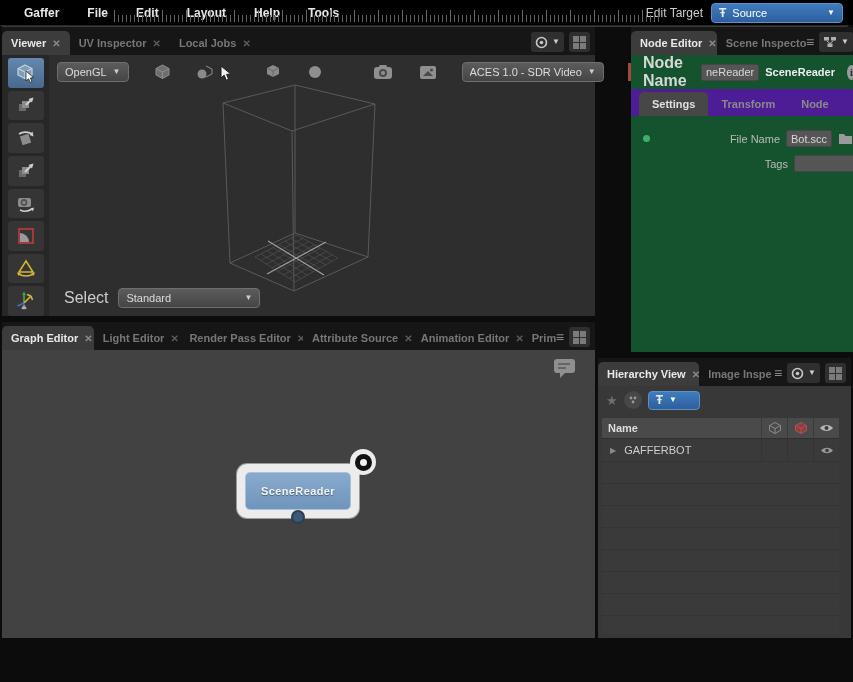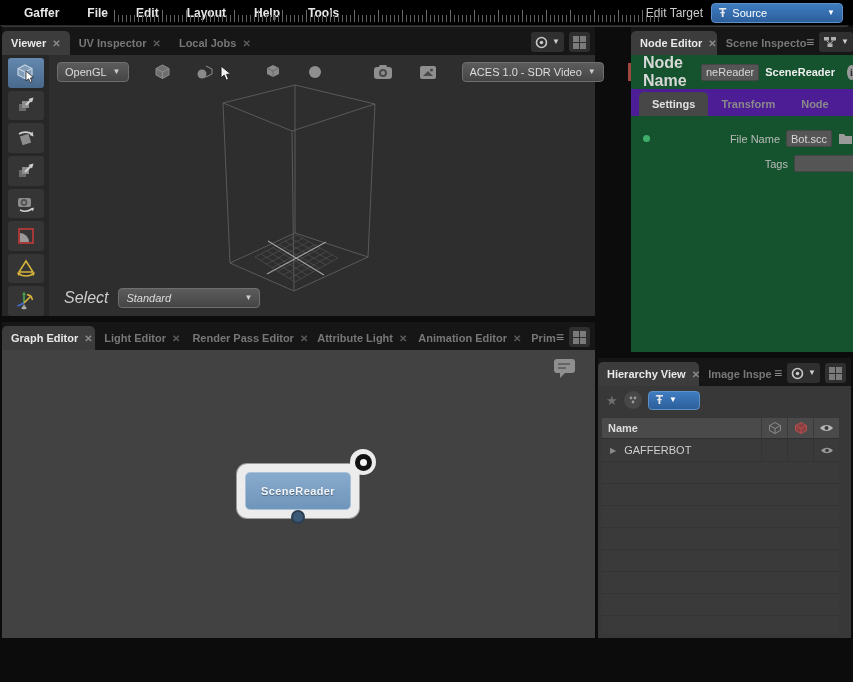--- a/index.html
+++ b/index.html
@@ -52,21 +52,21 @@
   .toolbtn { width:36px; height:30px; background:#353535; border-radius:3px;
              display:flex; align-items:center; justify-content:center; }
   .toolbtn.active { background:linear-gradient(#6388ae,#49698c); }
   .vtoolbar { position:absolute; left:55px; top:5px; right:4px; height:24px;
               display:flex; align-items:center; gap:24px;text-align:center; }
   .vicon { width:24px; height:22px; display:flex; align-items:center; justify-content:center; }
   .vdiv { width:1px; height:20px; background:#474747; }
   .rgbbars { display:flex; gap:2px; height:18px; }
   .rgbbars i { width:4px; }
   .wedge { width:0; height:0; border-left:15px solid transparent; border-bottom:13px solid #9a9a9a; }
-  .selectrow { position:absolute; left:62px; bottom:8px; display:flex; align-items:center; gap:10px;font-style:italic; }
+  .selectrow { position:absolute; left:62px; bottom:8px; display:flex; align-items:center; gap:10px; }
   .selectrow .flabel { color:#cccccc; }
   #wirebox { position:absolute; left:48px; top:28px; }
   #pointer { position:absolute; left:218px; top:10px; z-index:6; }
 
   
   #nodeeditor { left:631px; top:27px; width:253px; height:346px; }
   #nodeeditor .header { height:34px; background:#14532d; display:flex; align-items:center; padding:0 12px; gap:6px; }
   #nodeeditor .header .flabel { font-weight:bold; color:#d8d8d8; }
   .nodetype { color:#eeeeee; font-size:11px; font-weight:bold; }
   .infobadge { width:15px; height:15px; border-radius:50%; background:#9a9a9a; color:#2c2c2c;
@@ -431,21 +431,21 @@
       </div>
       <div class="tab">
         <span>Light Editor</span>
         <span class="x">✕</span>
       </div>
       <div class="tab">
         <span>Render Pass Editor</span>
         <span class="x">✕</span>
       </div>
       <div class="tab">
-        <span>Attribute Light</span>
+        <span>Attribute Source</span>
         <span class="x">✕</span>
       </div>
       <div class="tab">
         <span>Animation Editor</span>
         <span class="x">✕</span>
       </div>
       <div class="tab" style="padding-right:2px;">
         <span>Prim</span>
       </div>
       <div class="tb-right" style="margin-left:0;">

